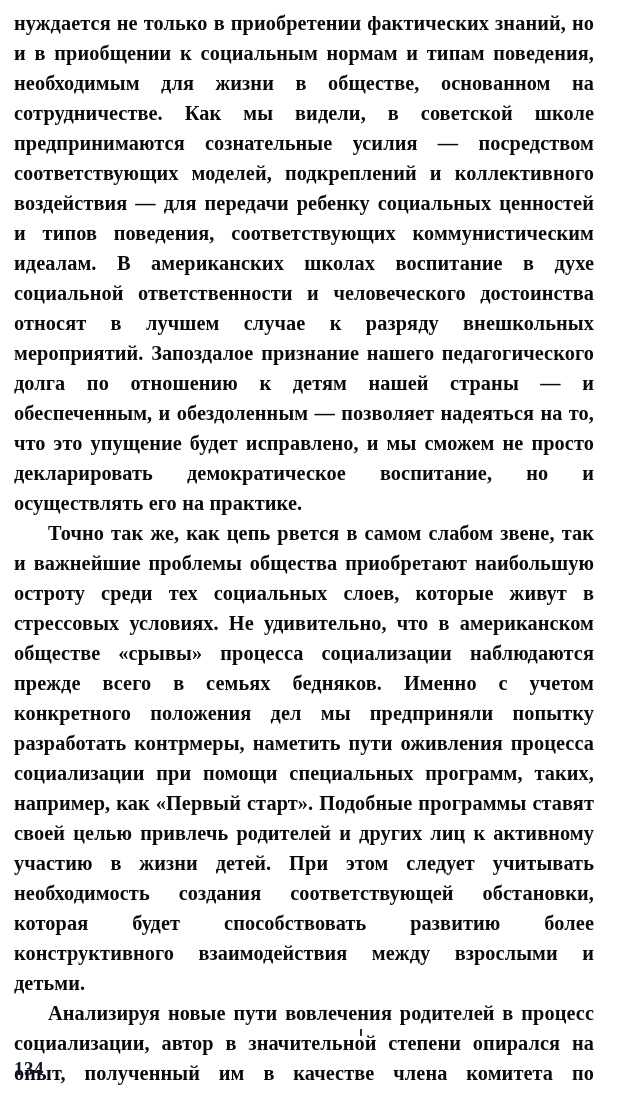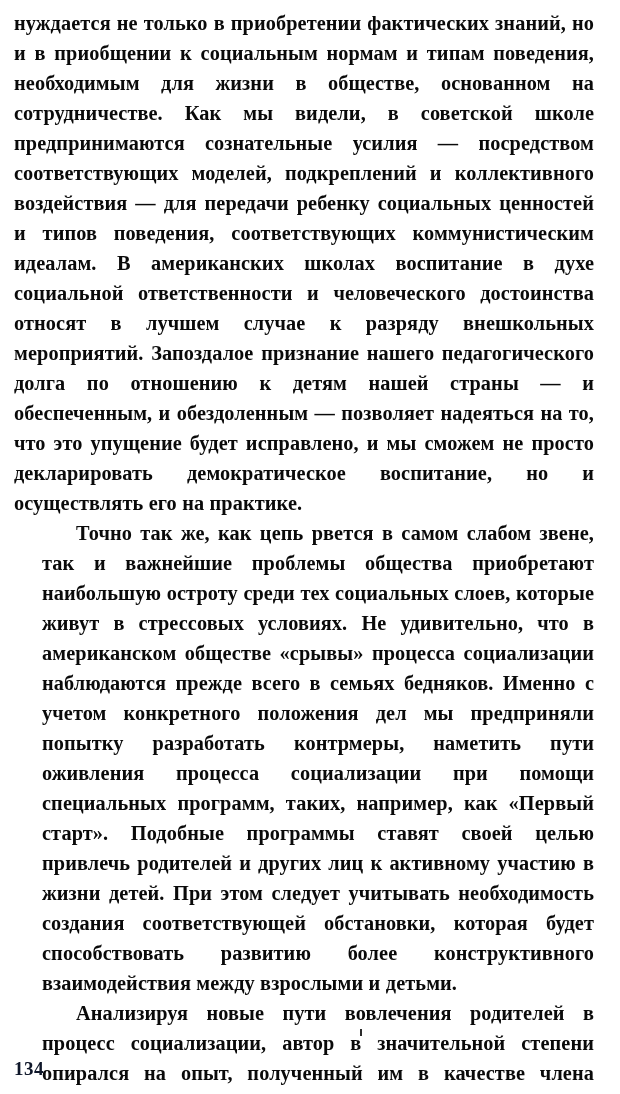--- a/index.html
+++ b/index.html
@@ -34,21 +34,20 @@
     color: #0a0a0a;
   }
   .para {
     margin: 0;
   }
   .para + .para {
     margin-top: 0;
   }
   .indent {
     text-indent: 34px;
-    margin-left: 28px;
   }
   .section-head {
     font-size: 20px;
     font-weight: 700;
     margin: 46px 0 6px 0;
     padding-left: 82px;
     letter-spacing: 0.3px;
   }
   .footer {
     position: absolute;

